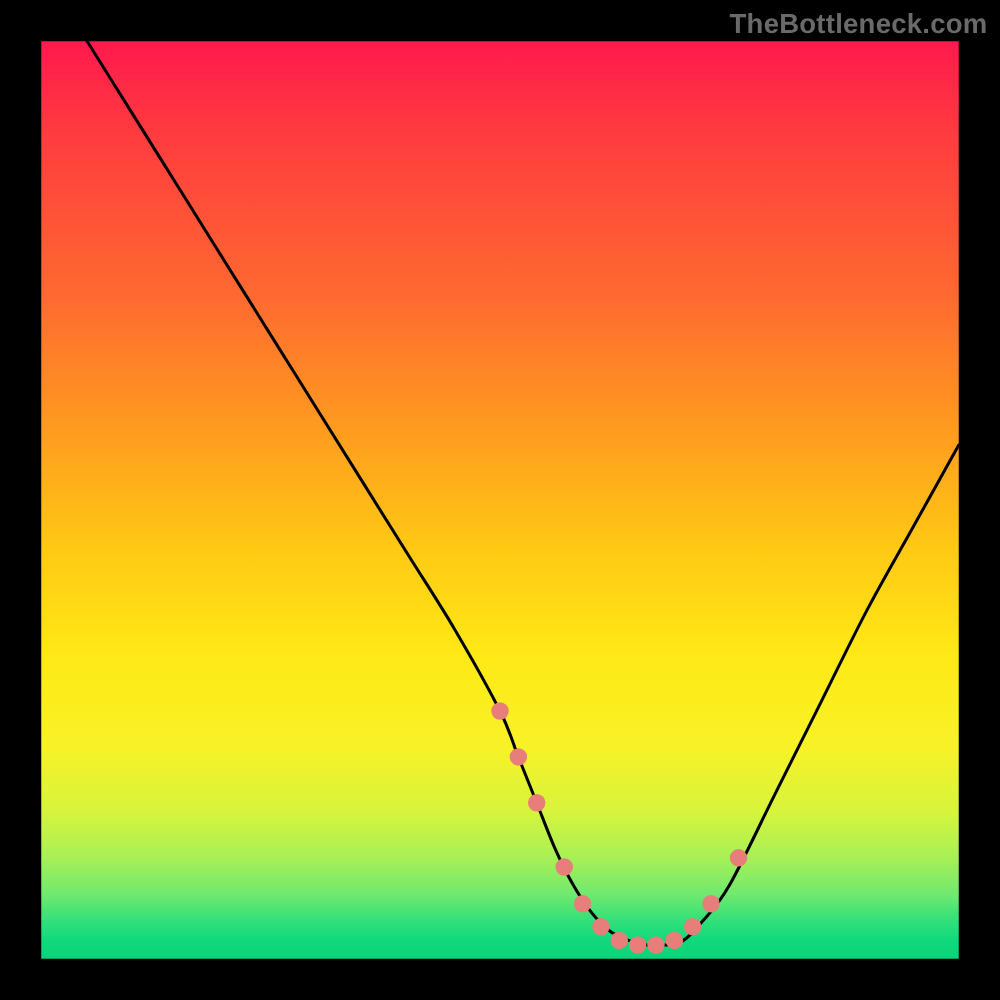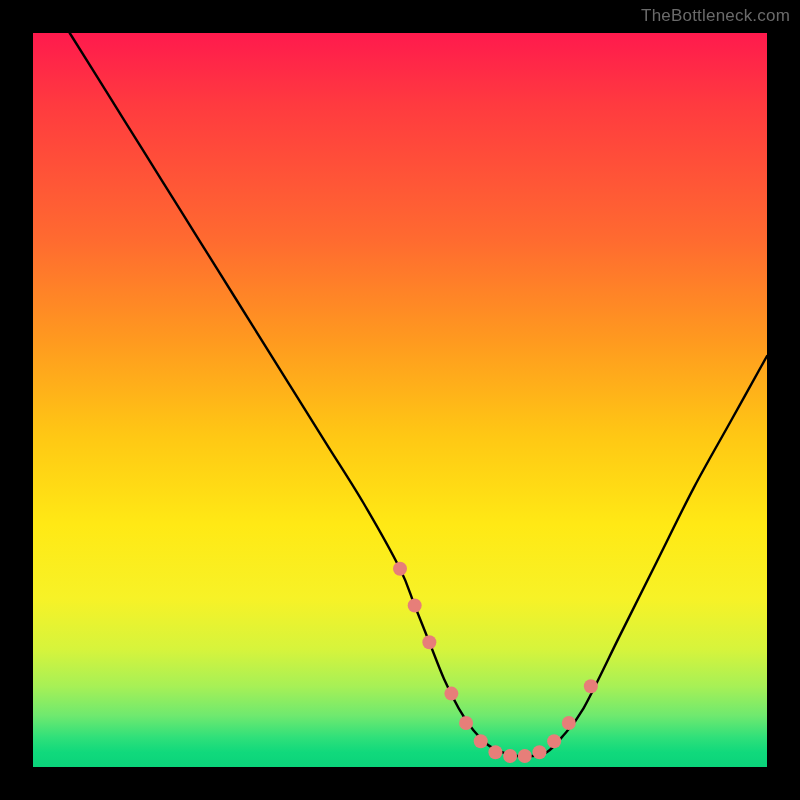--- a/index.html
+++ b/index.html
@@ -39,23 +39,24 @@
       #2fe07a 96%,
       #10d97c 98%,
       #0ad37a 100%
     );
   }
   .watermark {
     position: absolute;
     top: 6px;
     right: 10px;
     color: #6a6a6a;
-    font-size: 17px;
+    font-size: 22px;
     letter-spacing: 0.2px;
     user-select: none;
+    font-weight: bold;
   }
   svg.overlay {
     position: absolute;
     left: 33px;
     top: 33px;
     width: 734px;
     height: 734px;
     overflow: visible;
   }
 </style>

